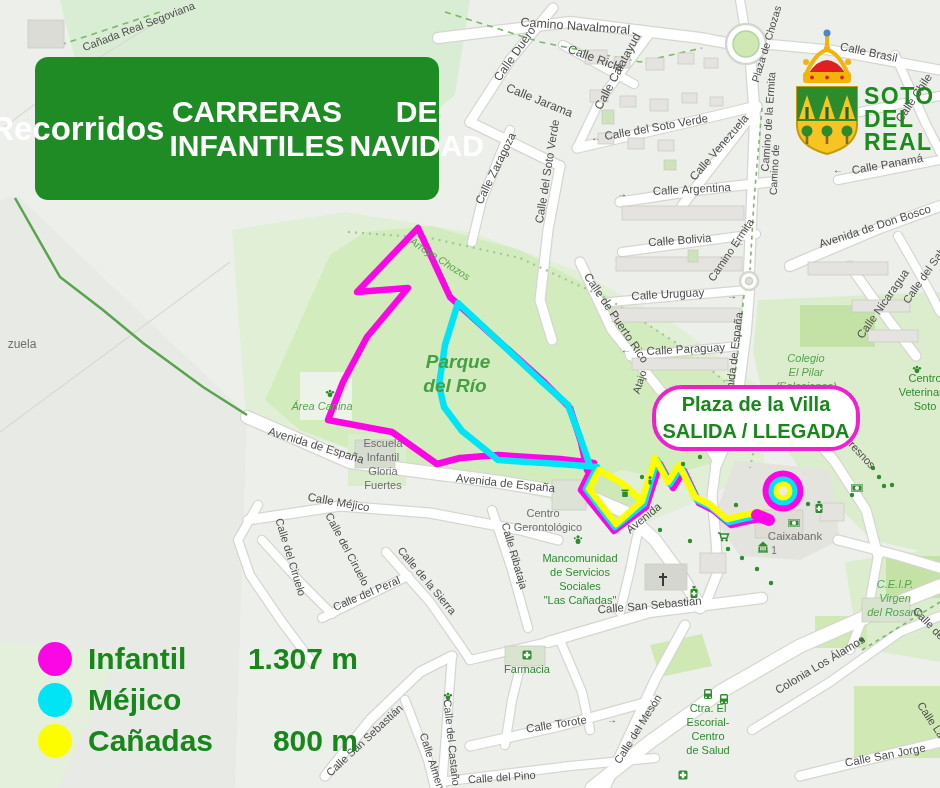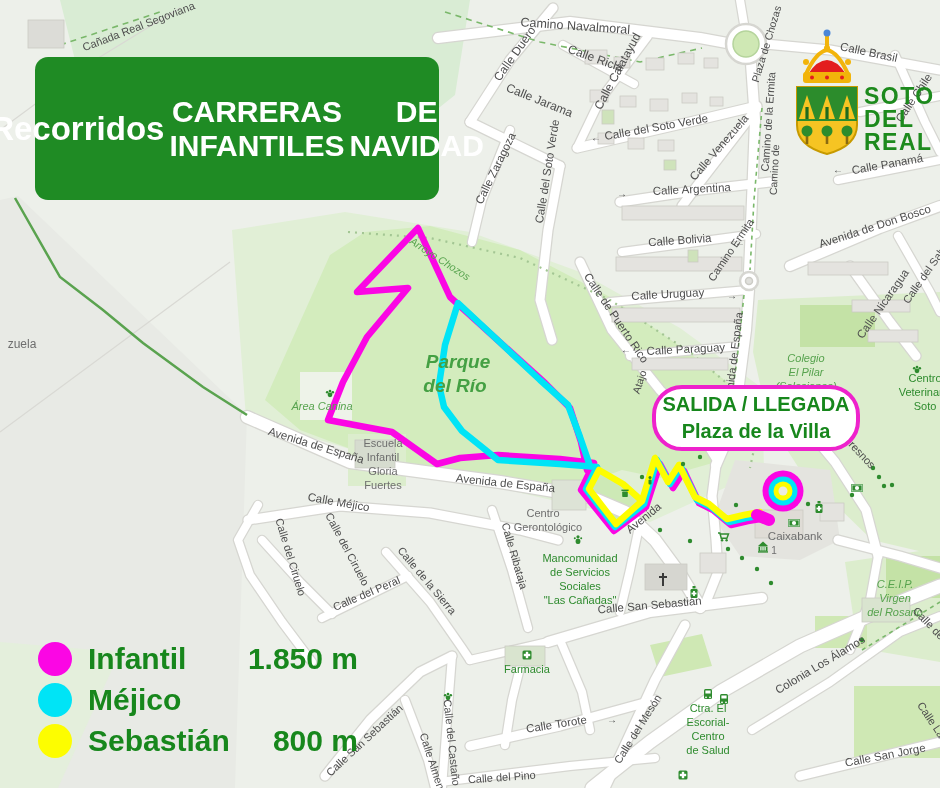--- a/index.html
+++ b/index.html
@@ -454,32 +454,32 @@
   </g>
 </svg>
 
 <div class="banner">
   <div class="l1">Recorridos</div>
   <div class="l2">CARRERAS INFANTILES</div>
   <div class="l3">DE NAVIDAD</div>
 </div>
 
 <div class="callout">
+  <div>Plaza de la Villa</div>
   <div>SALIDA / LLEGADA</div>
-  <div>Plaza de la Villa</div>
 </div>
 
 <div class="legend">
   <div class="legend-row">
     <span class="dot" style="background: rgb(251, 6, 228);"></span>
     <span class="legend-label">Infantil</span>
-    <span class="legend-dist">1.850 m</span>
+    <span class="legend-dist">1.307 m</span>
   </div>
   <div class="legend-row">
     <span class="dot" style="background: rgb(0, 228, 246);"></span>
     <span class="legend-label">Méjico</span>
   </div>
   <div class="legend-row">
     <span class="dot" style="background: rgb(253, 253, 0);"></span>
-    <span class="legend-label">Sebastián</span>
+    <span class="legend-label">Cañadas</span>
     <span class="legend-dist">800 m</span>
   </div>
 </div>
 
 </body></html>

